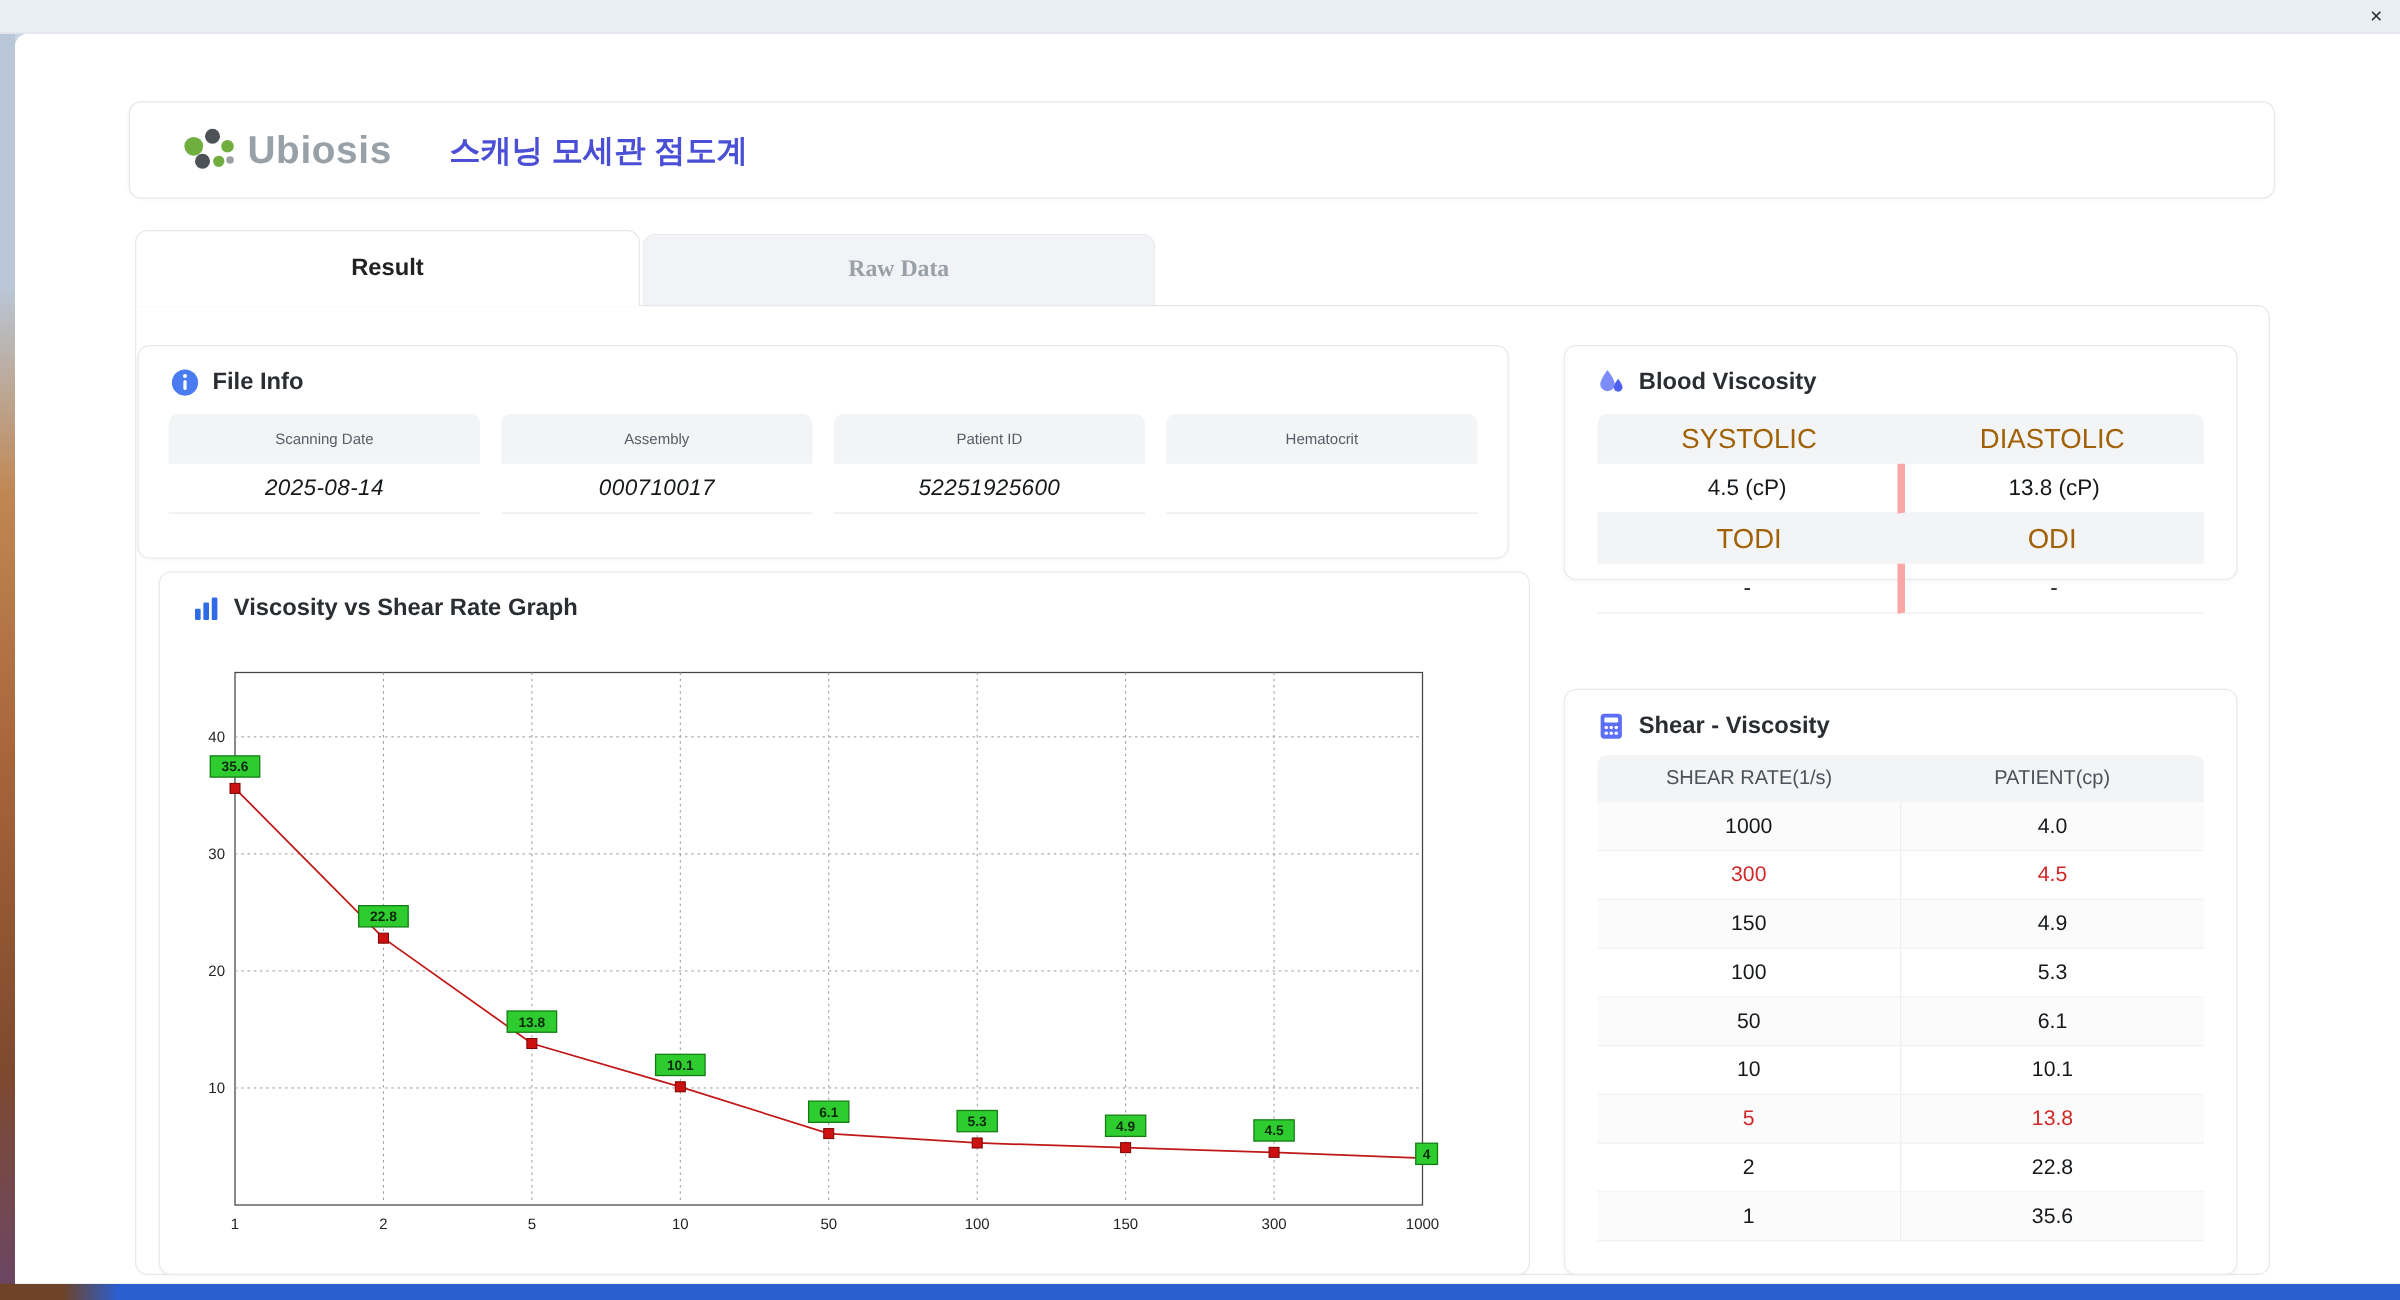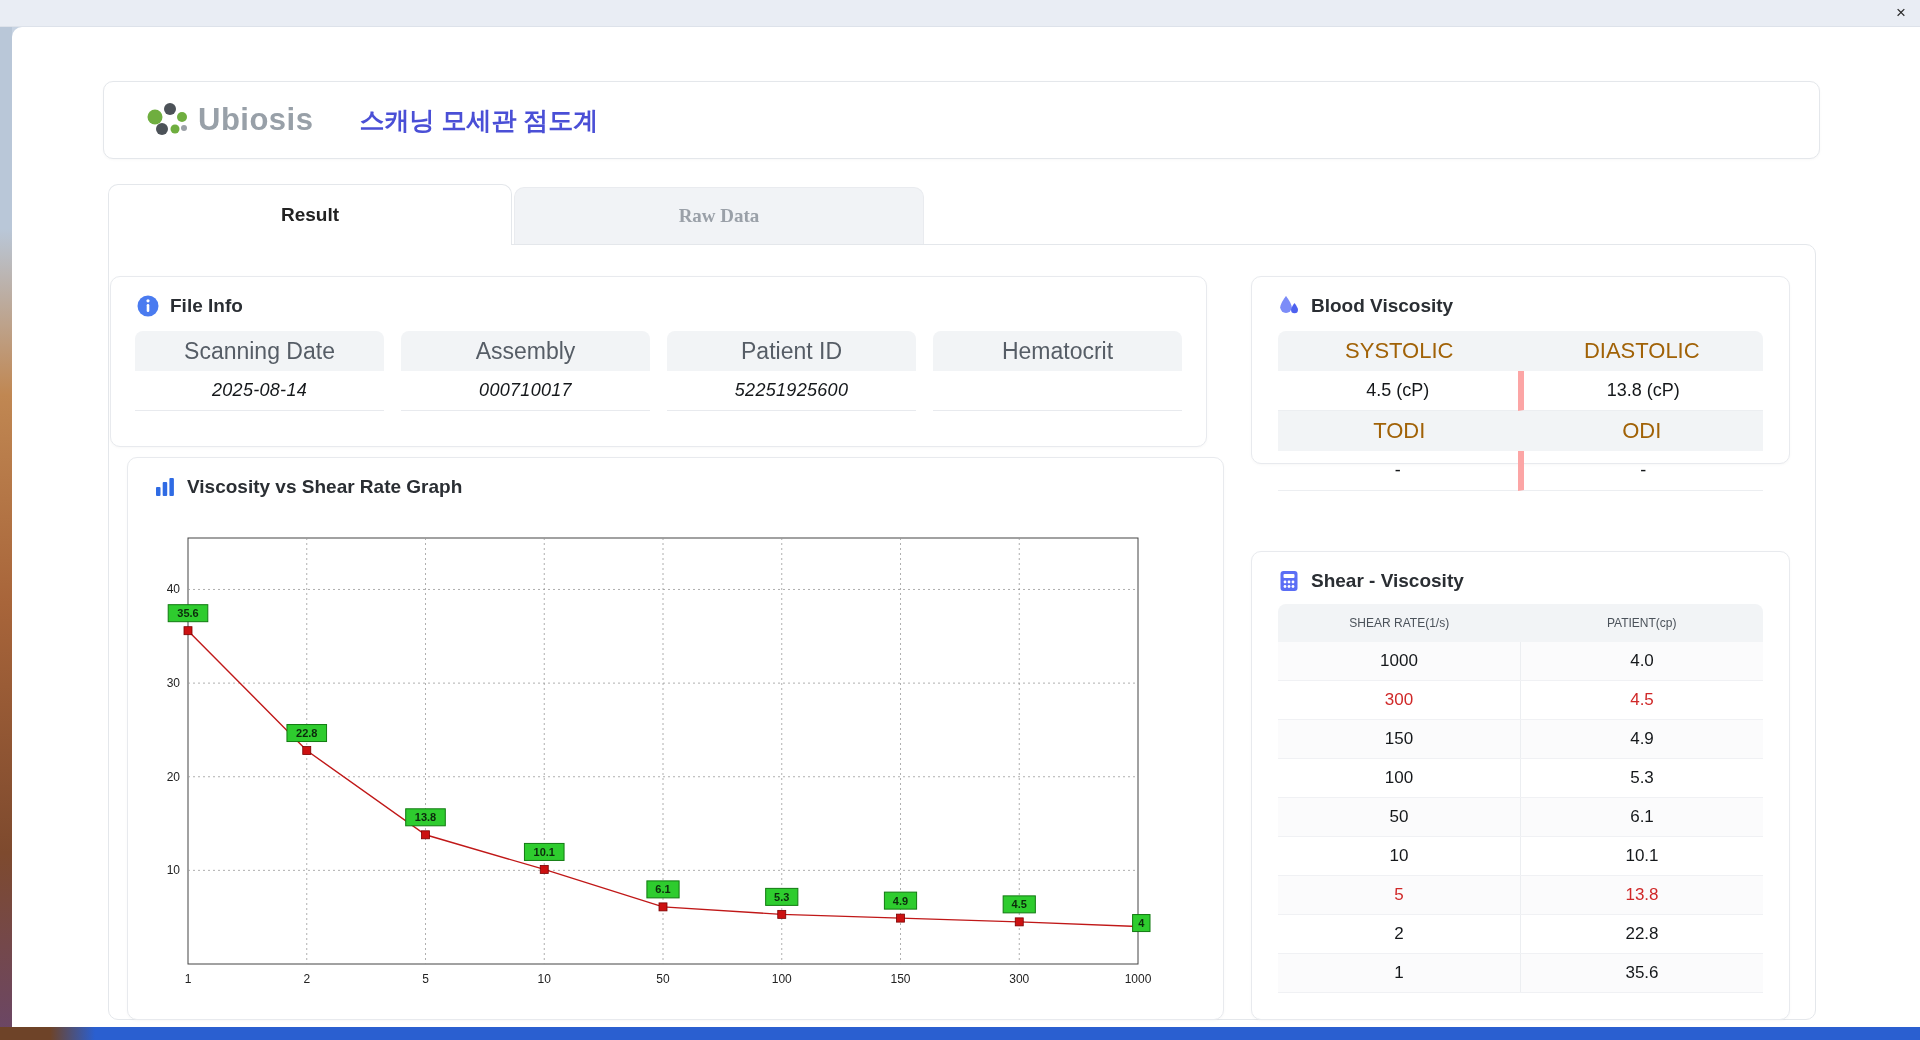--- a/index.html
+++ b/index.html
@@ -43,41 +43,41 @@
 
   .file-info { left:110px; top:276px; width:1097px; height:171px; }
   .graph-box { left:127px; top:457px; width:1097px; height:563px; }
   .blood-box { left:1251px; top:276px; width:539px; height:188px; }
   .shear-box { left:1251px; top:551px; width:539px; height:469px; }
 
   
   .fields { display:flex; gap:17px; padding:14px 24px 0 24px; }
   .field { flex:1; }
   .field-label { height:40px; background:#f2f4f6; border-radius:8px 8px 0 0; display:flex; align-items:center; justify-content:center;
-    font-size:23px; color:#565d66; }
+    font-size:12px; color:#565d66; }
   .field-value { height:40px; display:flex; align-items:center; justify-content:center; font-size:18px; color:#15181b;
     border-bottom:1px solid #e8eaee; letter-spacing:.3px;font-style:italic; }
 
   
   .bv-table { margin:14px 26px 0 26px; }
   .bv-row { display:flex; }
   .bv-cell { flex:1; height:40px; display:flex; align-items:center; justify-content:center; font-size:18px; color:#15181b; }
   .bv-head .bv-cell { background:#f2f4f6; color:#a16207; font-size:22px; }
   .bv-head.first .bv-cell:first-child { border-radius:8px 0 0 0; }
   .bv-head.first .bv-cell:last-child { border-radius:0 8px 0 0; }
   .bv-vals .bv-cell { border-bottom:1px solid #eceef1; }
   .bv-vals .bv-cell + .bv-cell { border-left:6px solid #fca5a5; }
 
   
   .sv-table { margin:12px 26px 0 26px; }
   .sv-row { display:flex; border-bottom:1px solid #f0f1f4; }
   .sv-row.head { background:#f2f4f6; border-radius:8px 8px 0 0; border-bottom:none; }
   .sv-row:nth-child(odd):not(.head) { background:#fbfbfc; }
   .sv-cell { flex:1; height:38px; display:flex; align-items:center; justify-content:center; font-size:17px; color:#15181b; }
-  .sv-row.head .sv-cell { color:#4b525a; font-size:12px; }
+  .sv-row.head .sv-cell { color:#4b525a; font-size:16px; }
   .sv-row:not(.head) .sv-cell + .sv-cell { border-left:1px solid #eceef1; }
   .sv-row.hl .sv-cell { color:#d02828; }
 
   
   #chart-svg { position:absolute; left:14px; top:64px; }
 </style>
 </head>
 <body>
 
 <div class="page">

